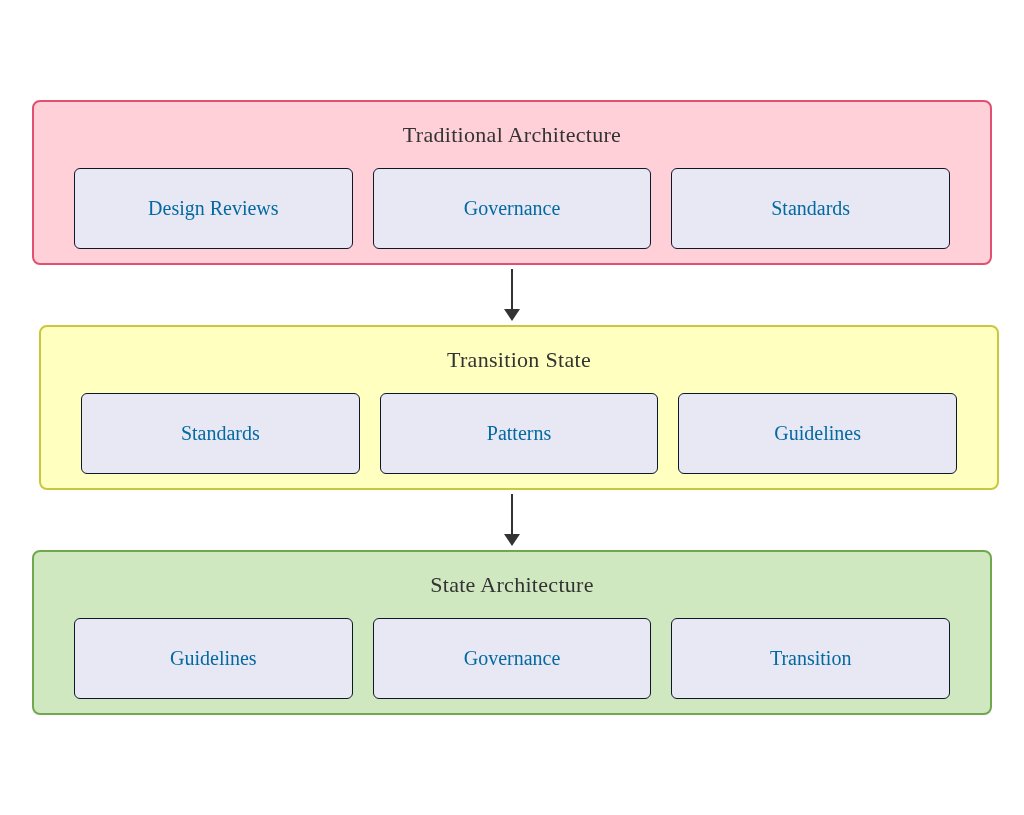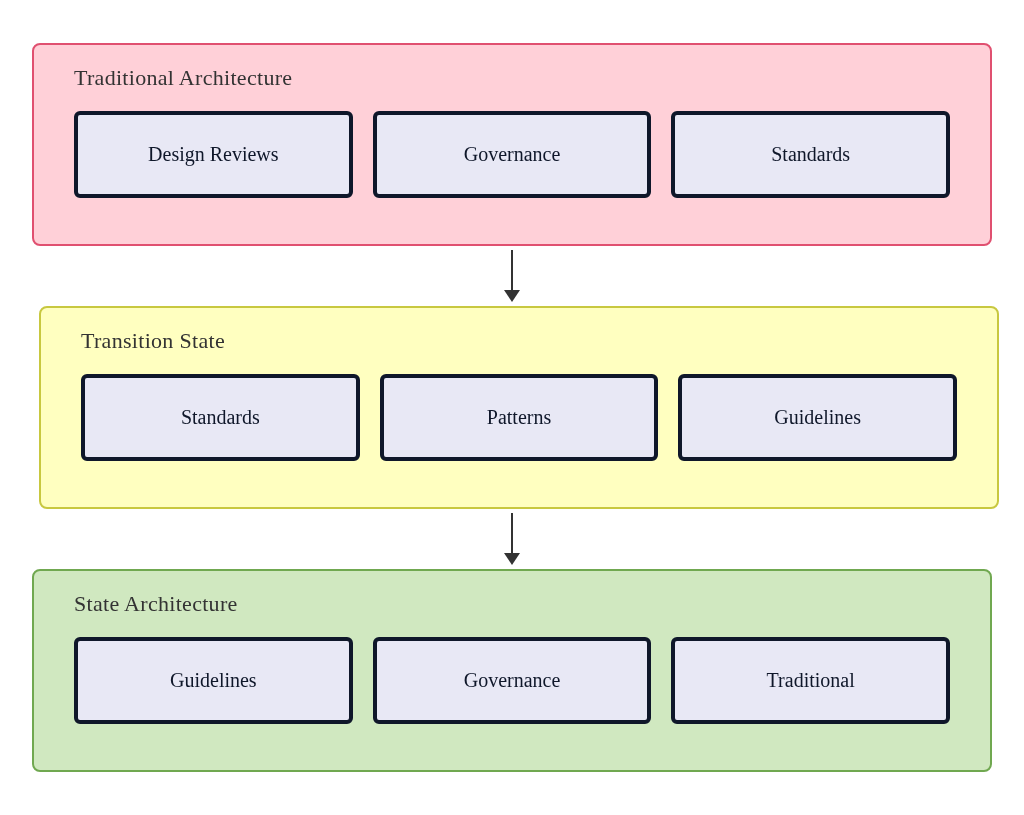--- a/index.html
+++ b/index.html
@@ -24,50 +24,51 @@
       flex-direction: column;
       align-items: center;
       gap: 0;
       padding: 20px 0;
     }
 
     .section-box {
       width: 100%;
       border-radius: 8px;
       border: 2px solid;
-      padding: 20px 40px 46px 40px;
+      padding: 20px 40px 14px 40px;
       display: flex;
       flex-direction: column;
+      align-items: center;
       gap: 20px;
     }
 
     .section-title {
       font-size: 22px;
       font-weight: normal;
       color: #333;
       letter-spacing: 0.3px;
     }
 
     .section-items {
       display: flex;
       flex-direction: row;
       justify-content: space-around;
       width: 100%;
       gap: 20px;
     }
 
     .item-box {
       flex: 1;
-      border: 4px solid #0f172a;
+      border: 1px solid #0f172a;
       border-radius: 6px;
       background: #e8e8f5;
       padding: 28px 20px;
       text-align: center;
       font-size: 20px;
-      color: #0f172a;
+      color: #0369a1;
       display: flex;
       align-items: center;
       justify-content: center;
       min-height: 80px;
     }
 
     
     .traditional {
       background: #ffd0d8;
       border-color: #e05070;
@@ -151,17 +152,17 @@
       <div class="arrow-line"></div>
       <div class="arrow-head"></div>
     </div>
   </div>
 
   <div class="section-box modern">
     <span class="section-title">State Architecture</span>
     <div class="section-items">
       <div class="item-box">Guidelines</div>
       <div class="item-box">Governance</div>
-      <div class="item-box">Traditional</div>
+      <div class="item-box">Transition</div>
     </div>
   </div>
 
 </div>
 
 </body></html>

